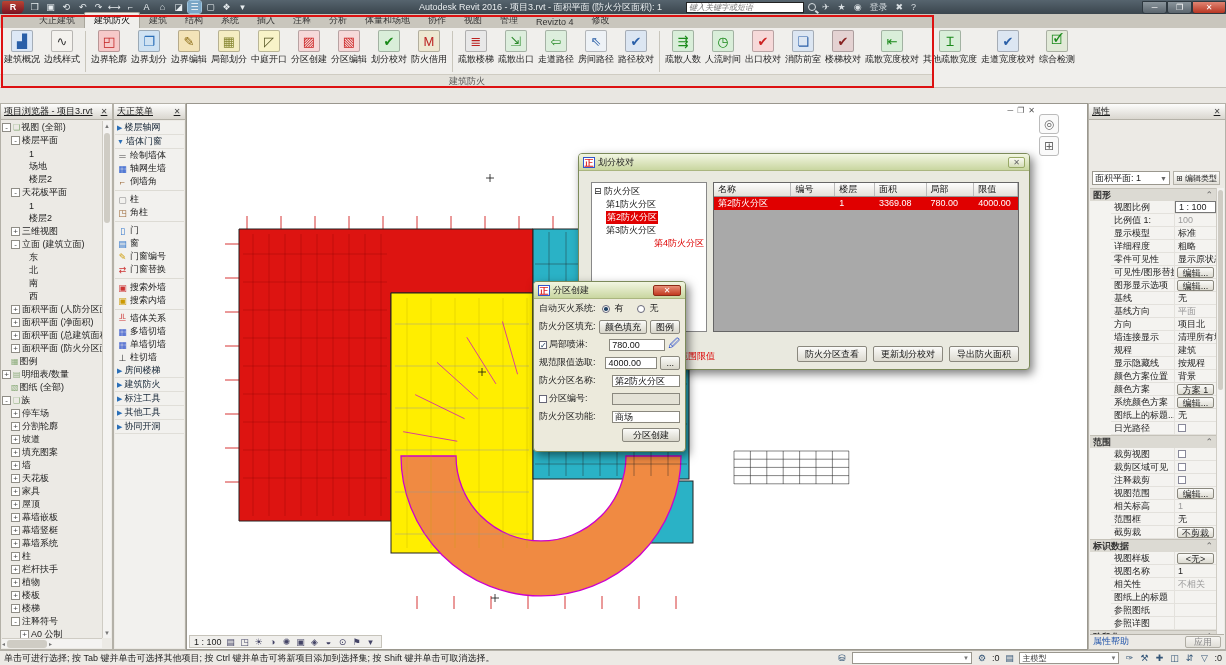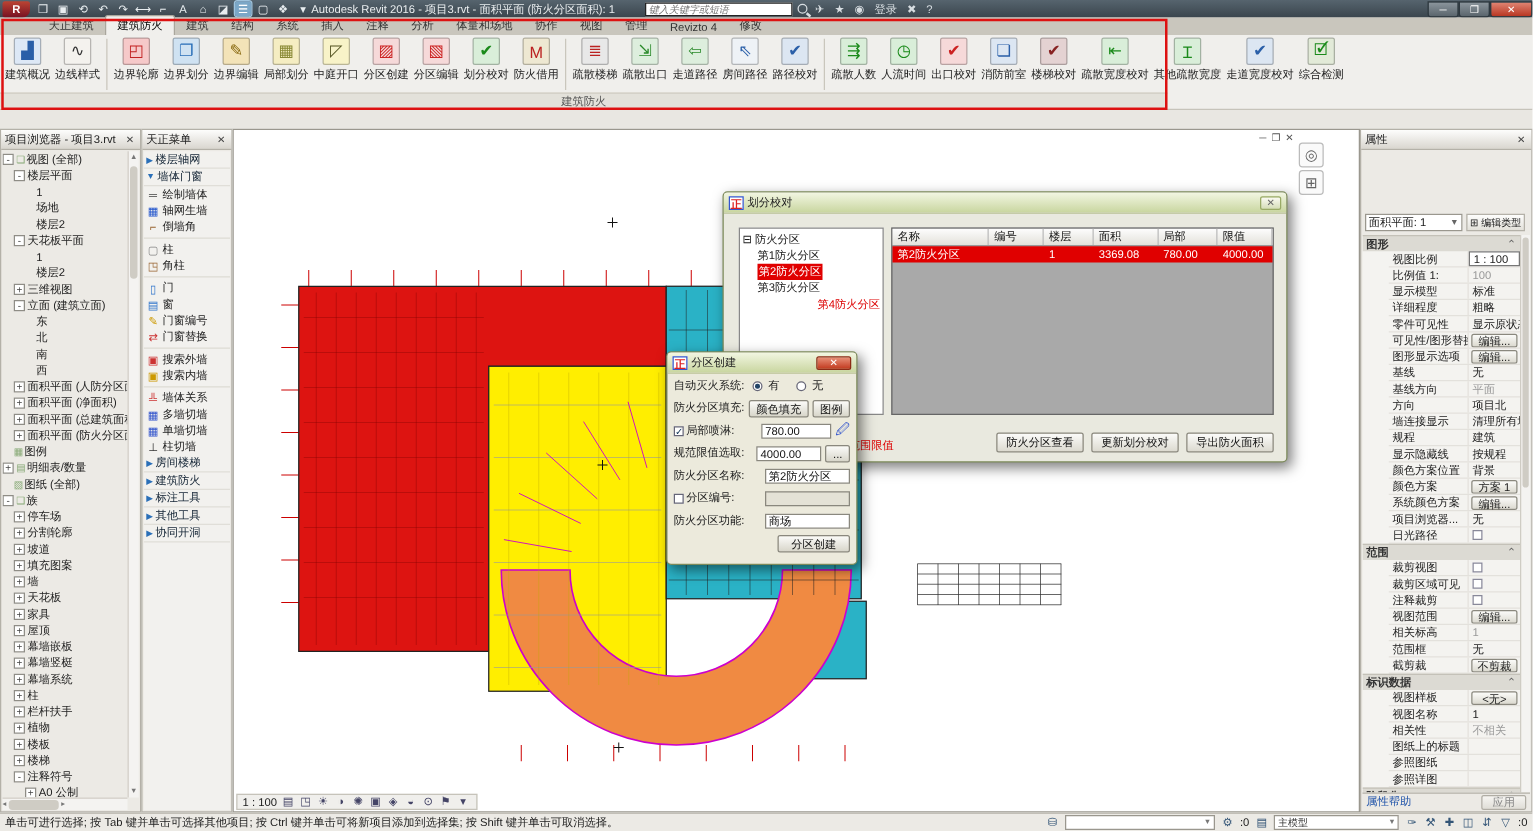--- a/index.html
+++ b/index.html
@@ -5,21 +5,21 @@
   *{margin:0;padding:0;box-sizing:border-box;}
   html,body{width:1226px;height:665px;overflow:hidden;}
   body{font-family:"Liberation Sans","DejaVu Sans",sans-serif;font-size:9px;color:#1a1a1a;background:#e9e7e2;position:relative;}
 
   
   .titlebar{position:absolute;left:0;top:0;width:1226px;height:14px;background:linear-gradient(#56646e,#3a454d);display:flex;align-items:center;color:#dfe5e8;font-size:9px;}
   .revit-logo{width:22px;height:13px;background:linear-gradient(#b43,#712);border-radius:2px 2px 6px 2px;margin:0 4px 0 2px;color:#fff;font-weight:bold;font-size:9px;text-align:center;line-height:13px;}
   .qat{display:flex;align-items:center;gap:3px;}
   .qat .qi{width:13px;height:12px;line-height:12px;text-align:center;color:#e8edf0;font-size:9px;border-radius:2px;}
   .qat .qi.hl{background:#7ba7c7;outline:1px solid #9fc4de;color:#fff;}
-  .tb-title{flex:0 0 auto;color:#e9edef;}
+  .tb-title{flex:0 0 auto;margin-left:170px;color:#e9edef;}
   .tb-search{margin-left:24px;display:flex;align-items:center;gap:4px;}
   .tb-search input{width:118px;height:11px;font-size:8px;border:1px solid #222;background:#fff;color:#777;font-style:italic;padding:0 2px;}
   .search-circle{width:8px;height:8px;border:1.5px solid #d8dee2;border-radius:50%;position:relative;display:inline-block;}
   .search-circle:after{content:"";position:absolute;width:4px;height:1.5px;background:#d8dee2;left:6px;top:7px;transform:rotate(40deg);}
   .tb-ico{color:#d8dee2;font-size:9px;margin:0 2px;}
   .winbtns{margin-left:auto;display:flex;}
   .winbtn{width:25px;height:13px;font-size:8px;line-height:12px;text-align:center;color:#fff;background:linear-gradient(#8b959c,#5a656d);border:1px solid #2e383f;border-radius:0 0 3px 3px;}
   .winbtn.close{background:linear-gradient(#e08573,#b83622);width:34px;}
 
   
@@ -29,21 +29,21 @@
   .ribbon{position:absolute;left:0;top:28px;width:1226px;height:60px;background:#f0efec;border-bottom:1px solid #c6c3ba;}
   .rb-buttons{display:flex;align-items:flex-start;height:46px;padding:1px 2px 0 2px;}
   .rbtn{display:flex;flex-direction:column;align-items:center;padding:1px 2px;min-width:34px;}
   .rbtn .ric{width:22px;height:22px;border-radius:2px;display:flex;align-items:center;justify-content:center;font-size:13px;margin-bottom:1px;border:1px solid rgba(0,0,0,.25);}
   .rbtn .rlab{font-size:9px;white-space:nowrap;color:#222;}
   .rsep{width:1px;background:#c9c6bc;align-self:stretch;margin:2px 3px;}
   .rgroup{position:absolute;left:0;top:46px;width:934px;height:12px;background:#e3e1da;border-top:1px solid #cfccc2;text-align:center;font-size:9px;color:#555;line-height:12px;}
   .red-annot{position:absolute;left:1px;top:15px;width:933px;height:73px;border:2px solid #dd1111;z-index:60;pointer-events:none;}
 
   
-  .panel{position:absolute;top:103px;height:547px;background:#eceae5;border:1px solid #b4b1a8;}
+  .panel{position:absolute;top:103px;height:547px;background:#eceae5;border:1px solid #b4b1a8;text-decoration:underline;}
   .phead{height:16px;background:linear-gradient(#fdfdfc,#d9d6cf);border-bottom:1px solid #b4b1a8;display:flex;align-items:center;padding:0 3px;font-size:9px;color:#222;}
   .phead .px{margin-left:auto;color:#444;font-size:8px;width:10px;text-align:center;}
 
   
   #browser{left:0;width:113px;}
   .tree{position:absolute;left:1px;top:17px;right:10px;bottom:11px;overflow:hidden;background:#eceae5;}
   .titem{display:flex;align-items:center;height:13px;white-space:nowrap;font-size:9px;color:#222;}
   .texp{width:9px;height:9px;border:1px solid #8f8d86;background:#fff;font-size:8px;line-height:7px;text-align:center;color:#444;margin-right:2px;flex:0 0 9px;}
   .tspacer{flex:0 0 9px;}
   .tico{color:#7a6;font-size:8px;margin-right:1px;}
@@ -965,21 +965,21 @@
           <span class="bb">方案 1</span>
         </div>
       </div>
       <div class="prow">
         <div class="pl">系统颜色方案</div>
         <div class="pv vbtn">
           <span class="bb">编辑...</span>
         </div>
       </div>
       <div class="prow">
-        <div class="pl">项目浏览器...</div>
+        <div class="pl">图纸上的标题...</div>
         <div class="pv">无</div>
       </div>
       <div class="prow">
         <div class="pl">日光路径</div>
         <div class="pv"><span class="cb"></span></div>
       </div>
       <div class="pgroup">
         <span>范围</span>
         <span class="gx">⌃</span>
       </div>

